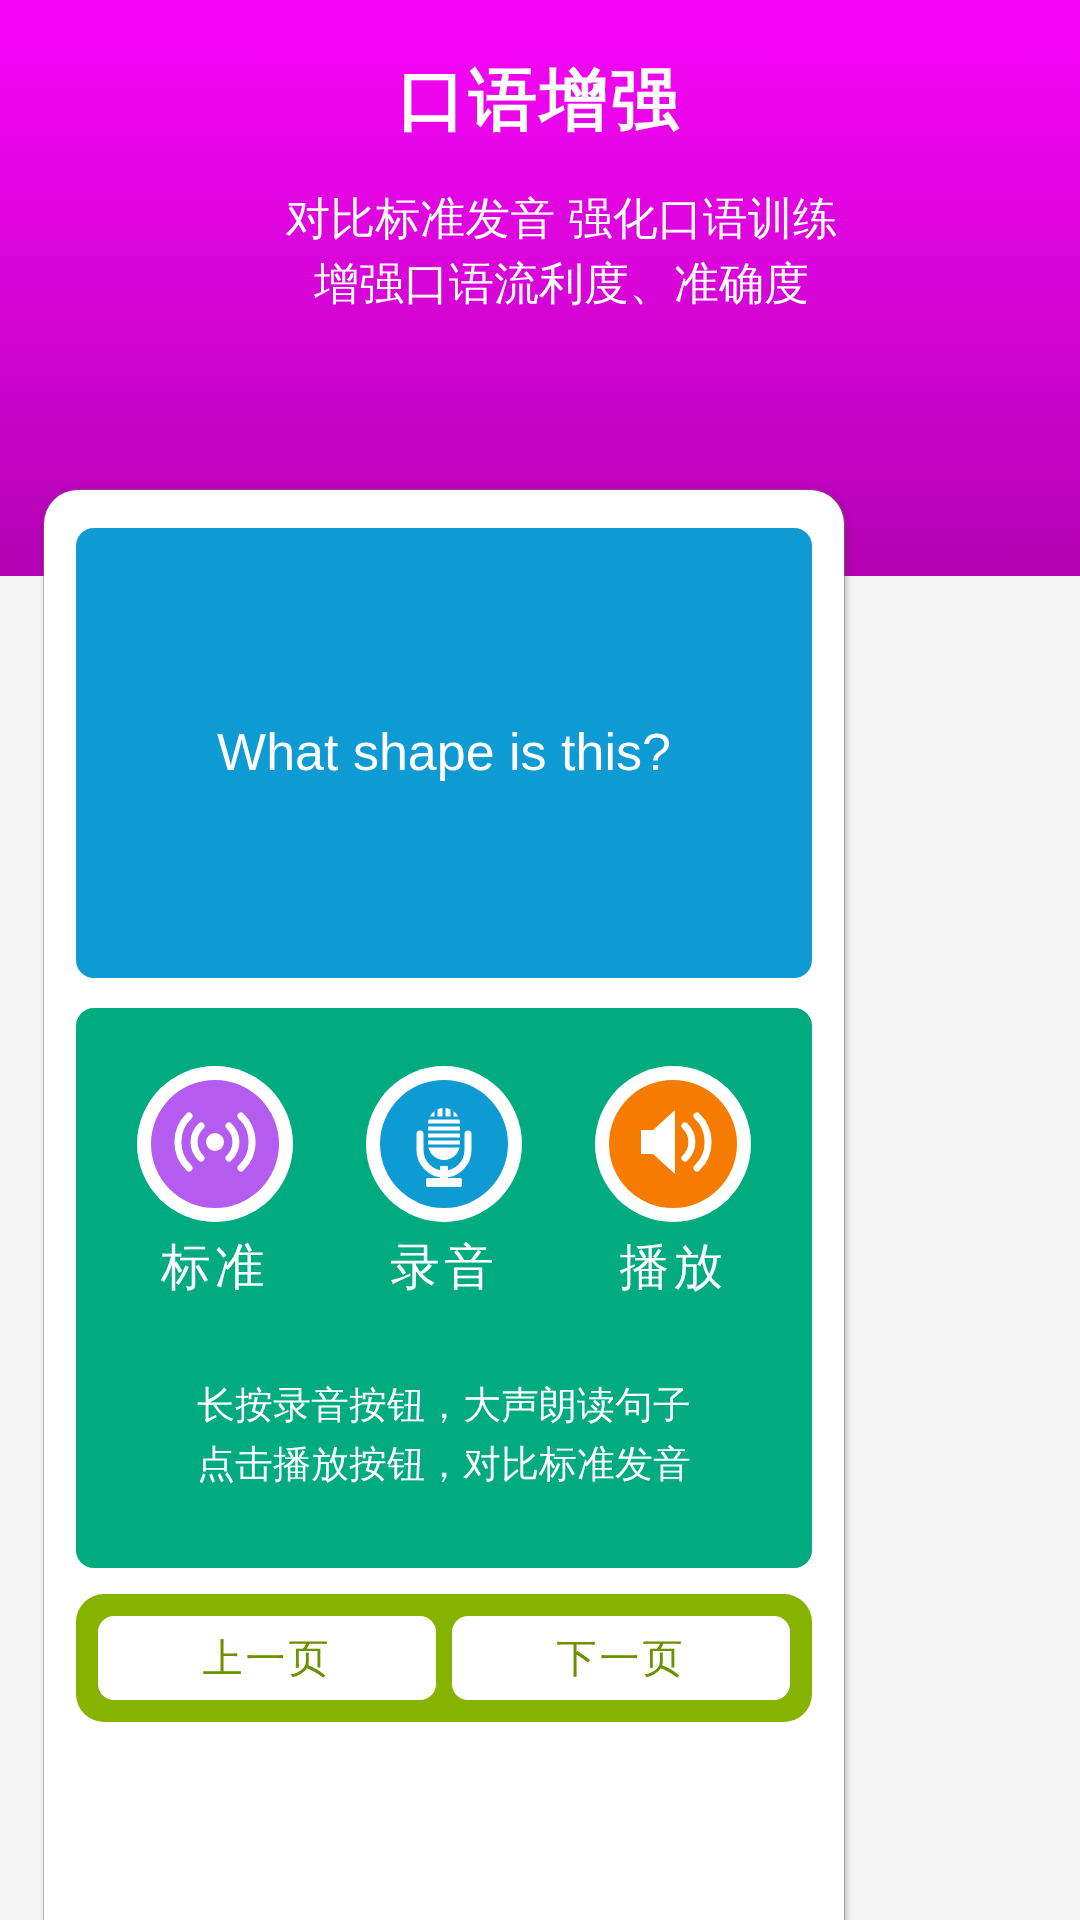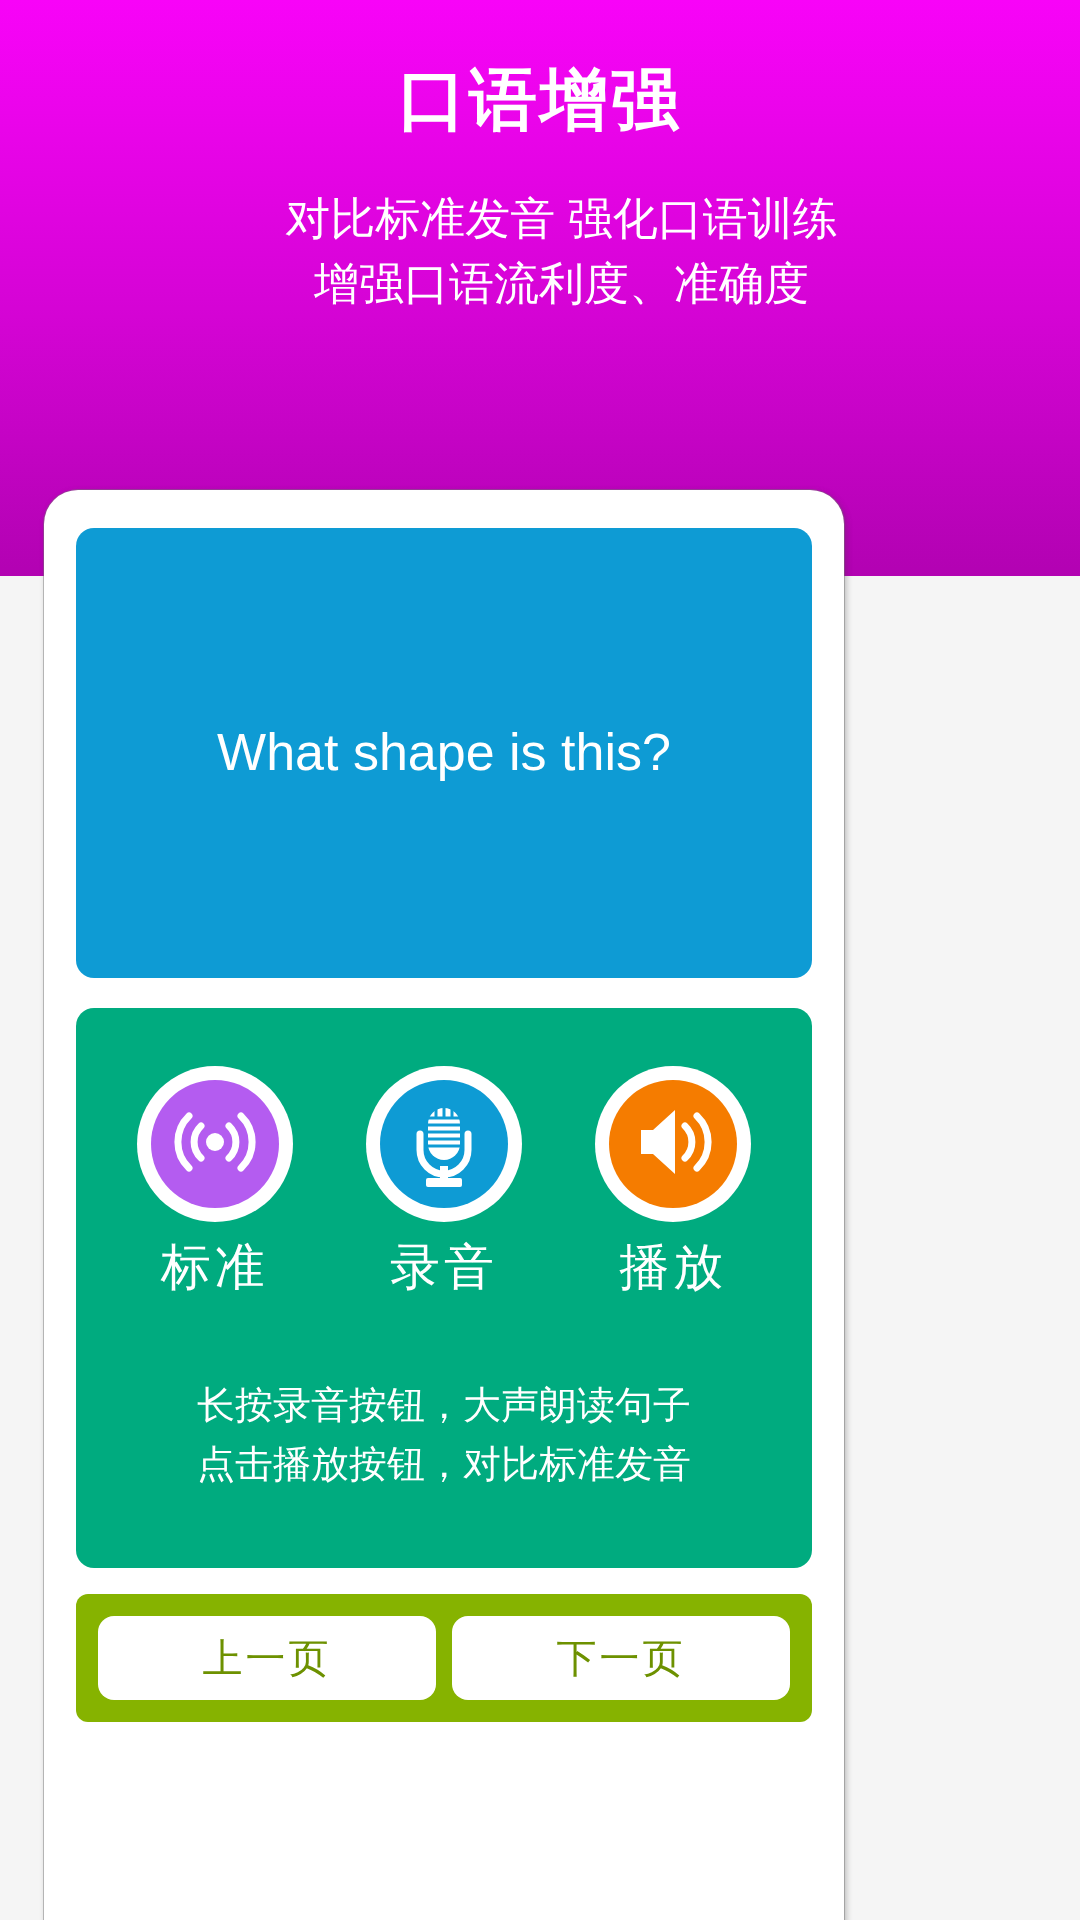--- a/index.html
+++ b/index.html
@@ -157,21 +157,21 @@
     line-height: 1.55;
   }
   #practice-hint div { white-space: nowrap; }
 
   
   #nav-bar {
     margin-top: 26px;
     width: 736px;
     height: 128px;
     background: #86b300;
-    border-radius: 12px;
+    border-radius: 28px;
     display: flex;
     align-items: center;
     justify-content: space-between;
     padding: 0 22px;
   }
   .nav-btn {
     width: 338px;
     height: 84px;
     background: #ffffff;
     border: none;

